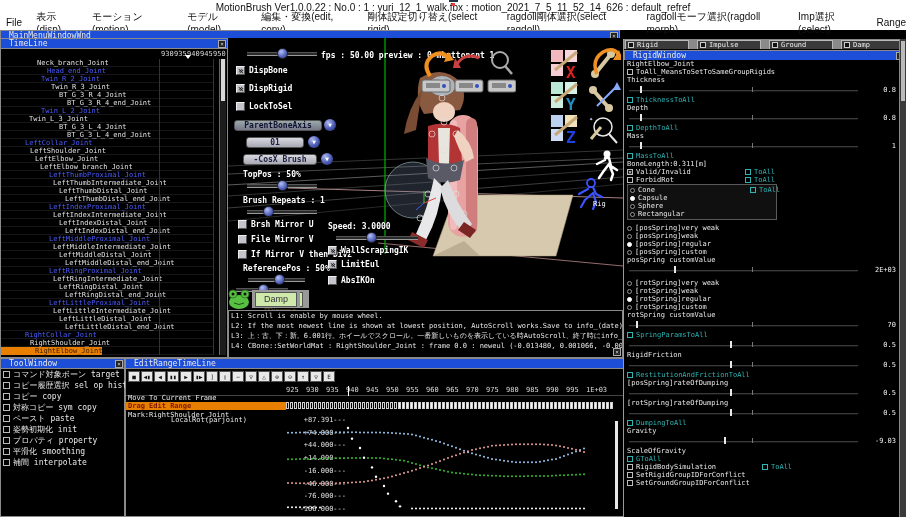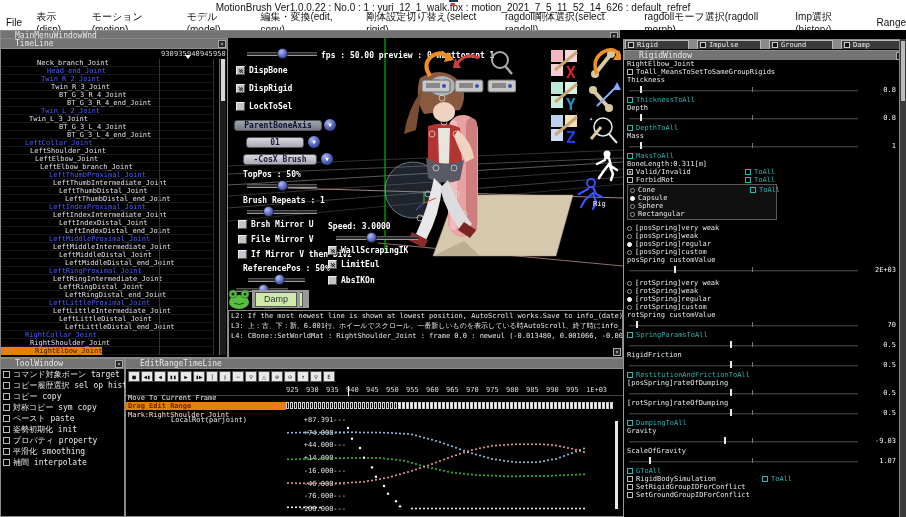--- a/index.html
+++ b/index.html
@@ -8,22 +8,22 @@
   .abs{position:absolute;}
   
   #titlebar{left:0;top:0;width:906px;height:15px;background:#fff;color:#111;
     font-family:"Liberation Sans",sans-serif;font-size:10px;display:flex;align-items:center;flex-direction:column;}
   #titleicon{width:9px;height:9px;margin:0 4px;background:#3a66d0;border:1px solid #234;box-sizing:border-box;position:relative;}
   #titleicon:after{content:"";position:absolute;left:2px;top:2px;width:3px;height:3px;background:#e04040;}
   #wincontrols{margin-left:auto;display:flex;gap:18px;padding-right:10px;color:#111;font-size:10px;}
   #menubar{left:0;top:15px;width:906px;height:15px;background:#fff;color:#111;
     font-family:"Liberation Sans",sans-serif;font-size:10px;display:flex;align-items:center;gap:14px;padding-left:6px;box-sizing:border-box;}
   
-  .hdr{background:#737373;color:#e8e8e8;font-size:8px;height:10px;line-height:10px;
-       padding:0 14px;border:1px solid #8a8a8a;border-bottom:none;box-sizing:border-box;position:relative;}
+  .hdr{background:#1d4ed8;color:#e8e8e8;font-size:8px;height:10px;line-height:10px;
+       padding:0 8px;border:1px solid #8a8a8a;border-bottom:none;box-sizing:border-box;position:relative;}
   .closebox{position:absolute;right:1px;top:1px;width:8px;height:8px;border:1px solid #aaa;
        font-size:6px;line-height:6px;text-align:center;color:#ddd;box-sizing:border-box;background:#222;}
   .panel{background:#000;border:1px solid #8a8a8a;box-sizing:border-box;}
   
   #timeline{left:0;top:38px;width:228px;height:320px;}
   #tl-ruler{position:absolute;left:0;top:10px;width:226px;height:10px;color:#ddd;font-size:7px;}
   #tl-ruler span{position:absolute;top:1px;}
   #tl-marker{position:absolute;width:0;height:0;border-left:3px solid transparent;border-right:3px solid transparent;border-top:4px solid #fff;}
   #joint-list{position:absolute;left:0;top:20px;width:213px;height:296px;}
   .jrow{height:8px;line-height:8px;font-size:7px;white-space:nowrap;border-bottom:1px solid #161616;box-sizing:border-box;color:#e0e0e0;}
@@ -118,21 +118,21 @@
 
   <div class="abs" id="menubar">
       <span>File</span>
       <span>表示(disp)</span>
       <span>モーション(motion)</span>
       <span>モデル(model)</span>
       <span>編集・変換(edit, conv)</span>
       <span>剛体設定切り替え(select rigid)</span>
       <span>ragdoll剛体選択(select ragdoll)</span>
       <span>ragdollモーフ選択(ragdoll morph)</span>
-      <span>Imp選択(history)</span>
+      <span>Imp選択(select)</span>
       <span>Range</span>
     </div>
 
   <div class="abs hdr" id="mainmenu-hdr">
     <span>MainMenuWindowWnd</span>
     <span class="closebox">×</span>
   </div>
   <div class="abs hdr" id="sidemenu-hdr">
     <span>SideMenu</span>
     <span class="closebox">×</span>
@@ -441,20 +441,21 @@
     <svg width="34" height="34" viewBox="0 0 34 34" style="position:absolute;left:345px;top:140px;">
       <circle cx="18" cy="5" r="4" fill="none" stroke="#3b52ff" stroke-width="1.8"></circle>
       <path d="M16,9 L20,9 L23,16 L29,19 M20,15 L12,22 L8,29 M20,15 L23,24 L20,31 M15,11 L6,16" stroke="#3b52ff" stroke-width="2.2" fill="none" stroke-linecap="round"></path>
       <text x="20" y="28" font-size="7" fill="#fff" font-family="DejaVu Sans Mono">Rig</text>
     </svg>
     
   </div>
 
   <div class="abs" id="log">
     <span class="closebox" style="top:auto;bottom:1px;">×</span>
+  <div>L1: Scroll is enable by mouse wheel.</div>
       <div>L2: If the most newest line is shown at lowest position, AutoScroll works.Save to info_(date).txt on exit.</div>
       <div>L3: 上：古、下：新。6.001行。ホイールでスクロール。一番新しいものを表示している時AutoScroll、終了時にinfo_日時.txtにセーブ。</div>
       <div>L4: CBone::SetWorldMat : RightShoulder_Joint : frame   0.0 : neweul (-0.013480, 0.001066, -0.003273) : ismovable 1</div>
     </div>
 
   <div class="abs panel" id="toolwindow">
     <div class="hdr" style="border:none;border-bottom:1px solid #8a8a8a;">
       <span>ToolWindow</span>
       <span class="closebox">×</span>
     </div>
@@ -1123,26 +1124,20 @@
           <span>DumpingToAll</span>
         </div>
         <div class="sm-label">Gravity</div>
         <div class="sm-slider">
           <div class="trk"></div>
           <div class="mid" style="left: 45%;"></div>
           <div class="kn" style="left: 96.5px;"></div>
           <span class="val">-9.03</span>
         </div>
         <div class="sm-label">ScaleOfGravity</div>
-        <div class="sm-slider">
-          <div class="trk"></div>
-          <div class="mid" style="left: 45%;"></div>
-          <div class="kn" style="left: 22.25px;"></div>
-          <span class="val">1.07</span>
-        </div>
         <div class="sm-check teal">
           <span class="bx" style="border-color: rgb(47, 179, 179);"></span>
           <span>GToAll</span>
         </div>
         <div class="sm-check">
           <span class="bx"></span>
           <span>RigidBodySimulation</span>
           <span class="toall teal" style="left: 135px;">
             <span class="bx" style="width: 6px; height: 6px; border: 1px solid rgb(47, 179, 179); display: inline-block; box-sizing: border-box;"></span>
             <span>ToAll</span>

